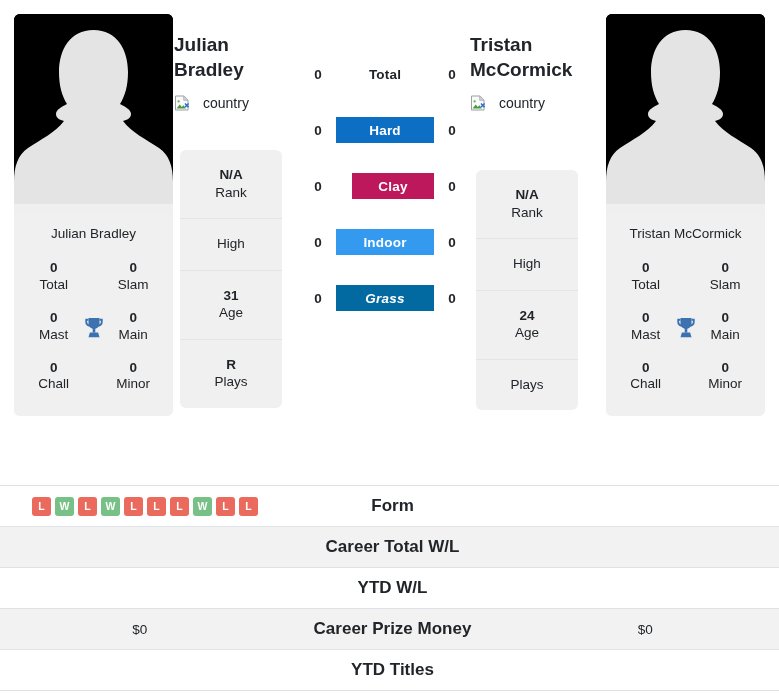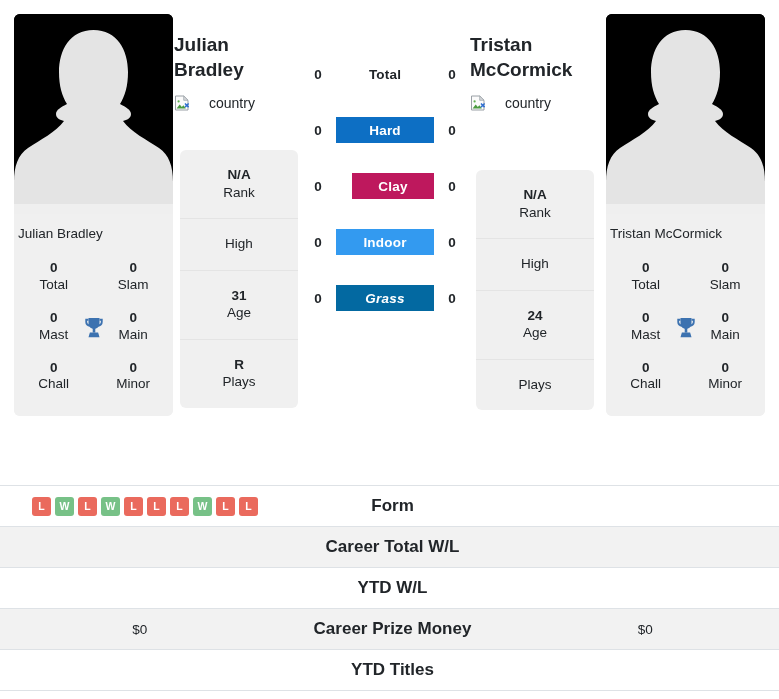--- a/index.html
+++ b/index.html
@@ -37,21 +37,21 @@
   .avatar {
     width: 159px;
     height: 200px;
     background: #000000;
     position: relative;
     overflow: hidden;
   }
   .avatar svg { display: block; width: 100%; height: 100%; }
 
   .photo-name {
-    text-align: left;
+    text-align: center;
     font-size: 13.5px;
     color: #212529;
     padding: 12px 4px 10px;
     background: #f0f0f0;
     white-space: nowrap;
     overflow: hidden;
   }
 
   .titles-grid {
     background: #f0f0f0;
@@ -95,39 +95,39 @@
     font-weight: bold;
     line-height: 1.3;
     color: #212529;
   }
   .player-head.left  { left: 174px; top: 33px; }
   .player-head.right { left: 470px; top: 33px; }
 
   .country-img {
     display: inline-flex;
     align-items: center;
-    gap: 19px;
+    gap: 13px;
     margin-top: 12px;
     font-size: 14px;
     font-weight: normal;
   }
   .broken-img {
     display: inline-block;
     width: 16px;
     height: 16px;
     position: relative;
     vertical-align: middle;
   }
   .broken-img svg { display: block; }
   .country-alt { color: #212529; font-size: 14px; }
 
   
   .info-panel {
     position: absolute;
-    width: 118px;
+    width: 102px;
     background: #f0f0f0;
     border-radius: 6px;
     overflow: hidden;
   }
   .info-panel.left  { left: 180px; top: 150px; }
   .info-panel.right { left: 476px; top: 170px; }
 
   .info-row {
     text-align: center;
     padding: 16px 4px 17px;

